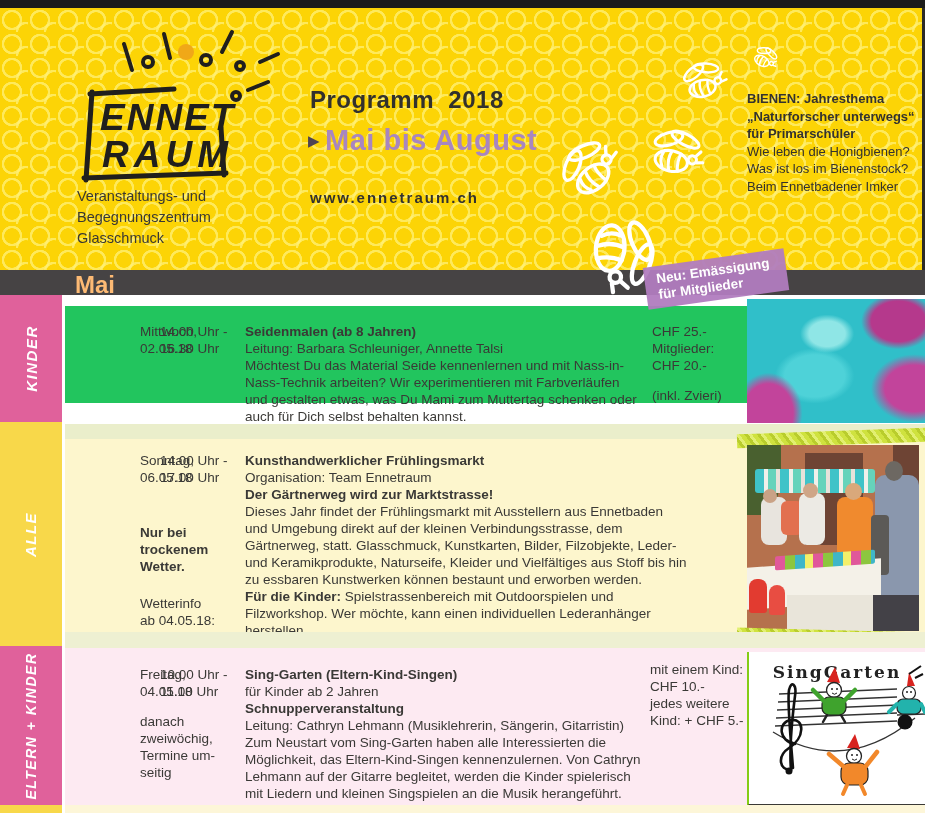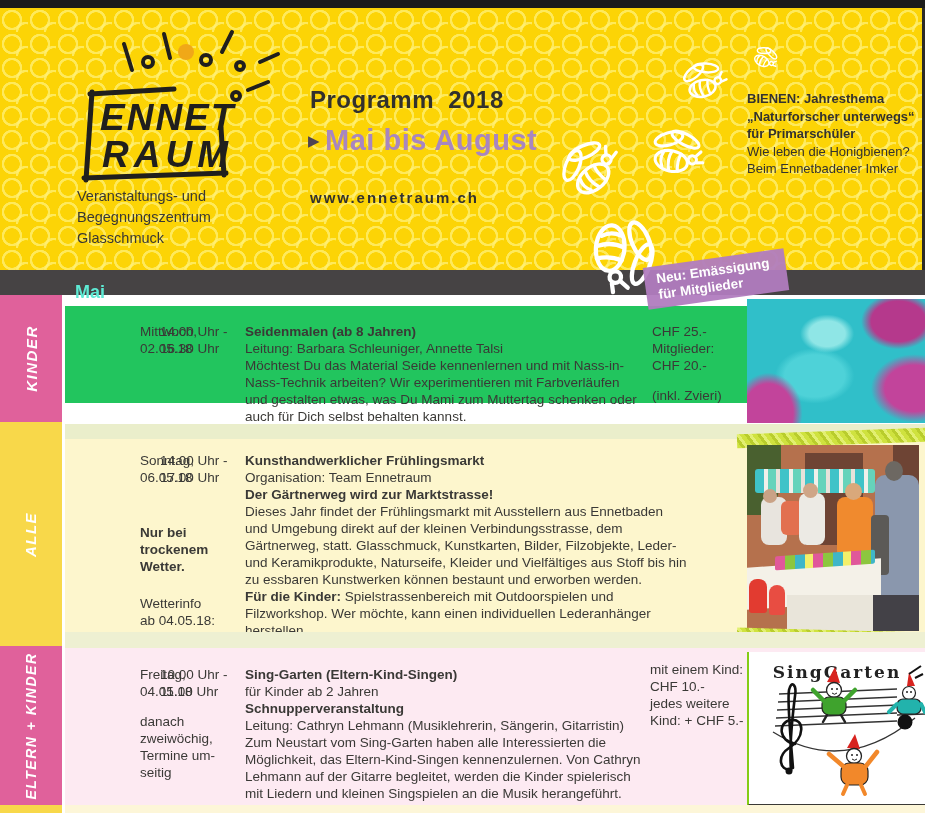--- a/index.html
+++ b/index.html
@@ -18,21 +18,21 @@
   .header-right-edge{left:922px;top:8px;width:3px;height:262px;background:#2c2b28;}
   .tagline{left:77px;top:178px;font-size:14.5px;line-height:21px;color:#393834;}
   .prog-title{left:310px;top:78px;font-size:24px;font-weight:bold;color:#32312d;white-space:pre;letter-spacing:.5px;}
   .prog-sub{left:308px;top:116px;font-size:29px;font-weight:bold;color:#a886c0;letter-spacing:.5px;}
   .prog-sub .arrow{font-size:15px;color:#4e4353;vertical-align:4px;margin-right:5px;}
   .website{left:310px;top:181px;font-size:15px;font-weight:bold;letter-spacing:2px;color:#33322f;}
   .info-block{left:747px;top:82px;width:176px;font-size:13px;line-height:17.5px;color:#33322f;}
   .info-block .bold-part div{font-weight:bold;}
   
   .month-bar{left:0;top:270px;width:925px;height:25px;background:#464344;z-index:2;}
-  .month-bar span{position:absolute;left:75px;top:12px;color:#5eead4;font-weight:bold;font-size:18px;}
+  .month-bar span{position:absolute;left:75px;top:1px;color:#fdba74;font-weight:bold;font-size:24px;}
   
   .ribbon{left:645px;top:258px;width:122px;padding:5px 8px 5px 12px;background:rgba(177,124,191,.95);
     transform:rotate(-8deg);z-index:7;color:#fff;font-weight:bold;font-size:13.5px;line-height:16px;}
   
   .bees{left:460px;top:30px;width:465px;height:285px;z-index:5;pointer-events:none;}
   
   .sidebar-seg{left:0;width:62px;display:flex;align-items:center;justify-content:center;}
   .sidebar-seg span{transform:rotate(-90deg);white-space:nowrap;color:#fff;font-style:italic;
     font-weight:bold;font-size:15px;letter-spacing:1.5px;}
   .gapcol{left:62px;width:3px;background:#fff;top:295px;height:518px;}
@@ -105,20 +105,21 @@
   <div class="abs website">www.ennetraum.ch</div>
 
   <div class="abs info-block">
     <div class="bold-part">
         <div>BIENEN: Jahresthema</div>
         <div>„Naturforscher unterwegs“</div>
         <div>für Primarschüler</div>
       </div>
     <div>
         <div>Wie leben die Honigbienen?</div>
+        <div>Was ist los im Bienenstock?</div>
         <div>Beim Ennetbadener Imker</div>
       </div>
   </div>
 </div>
 <div class="abs header-right-edge"></div>
 
 <svg class="abs bees" viewBox="0 0 465 285">
   <defs>
     <g id="bee">
       <g fill="none" stroke="#fff" stroke-width="4.5" stroke-linecap="round">

